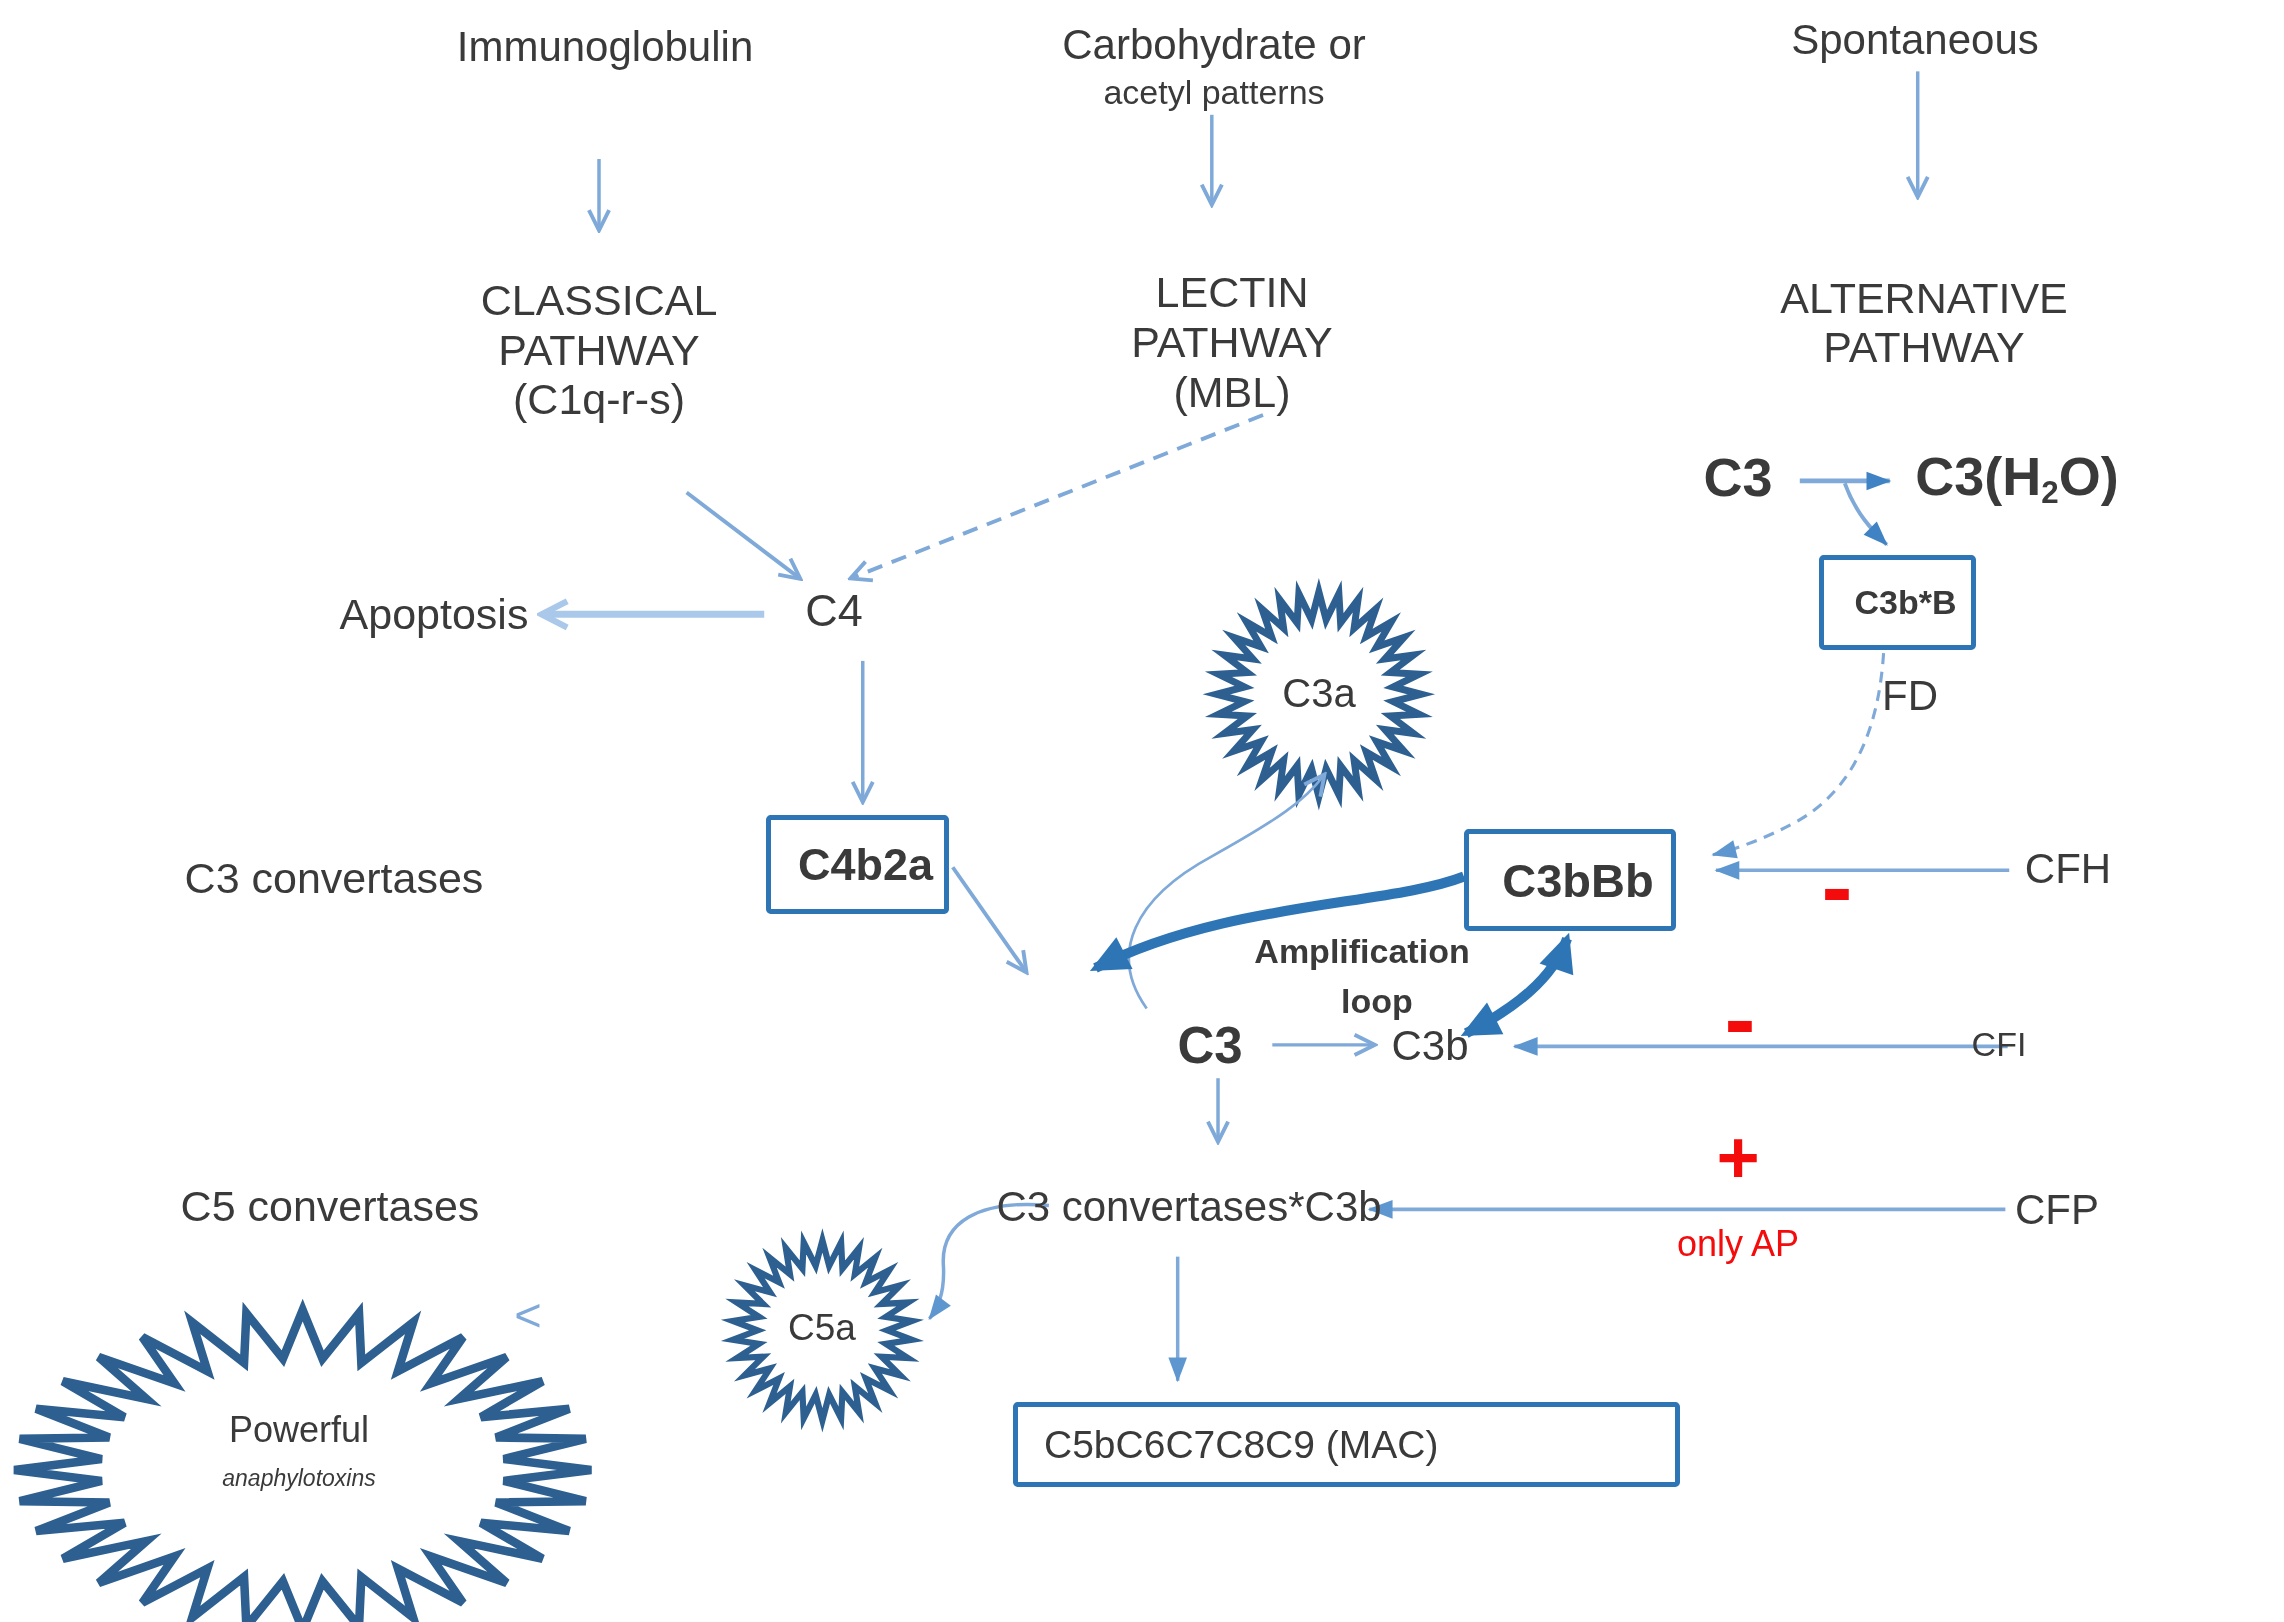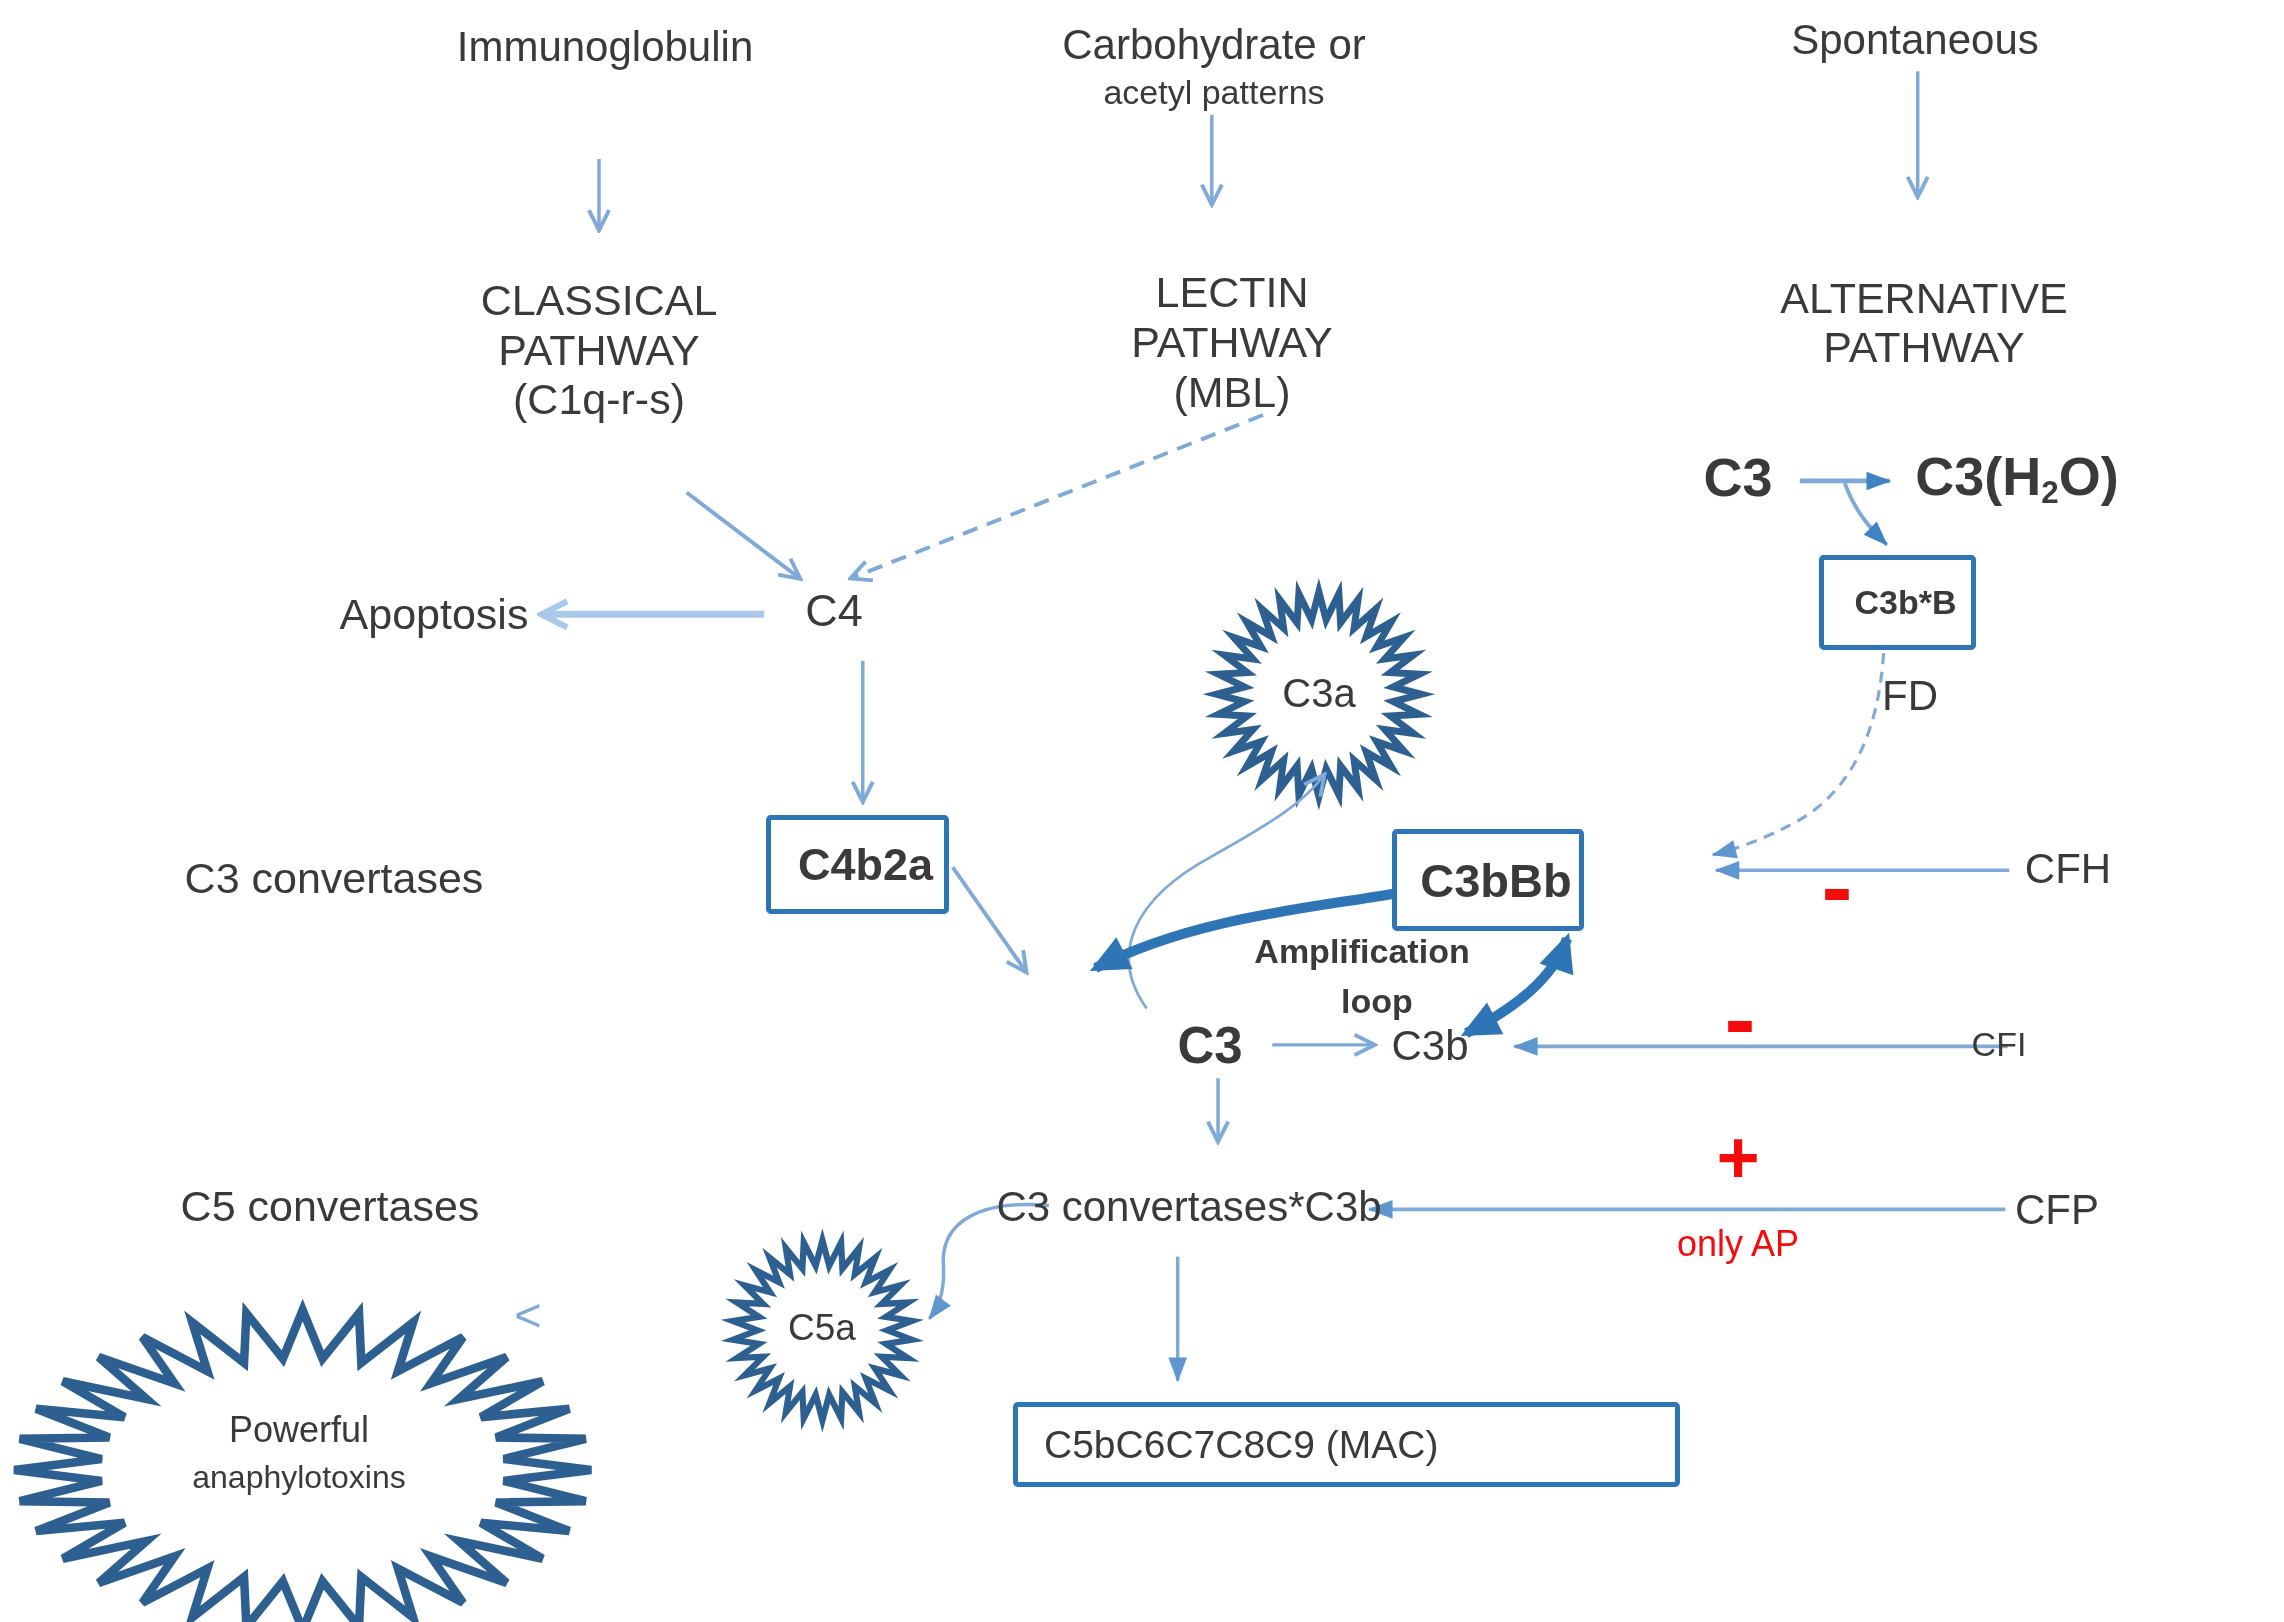--- a/index.html
+++ b/index.html
@@ -94,21 +94,21 @@
     <path d="M1518 1620 L1518 1780" stroke="#7fa9d8" stroke-width="4.5" fill="none" marker-end="url(#tLight)"></path>
     <path d="M1352 1554 C1262 1546 1212 1576 1216 1632 C1218 1670 1207 1688 1198 1700" stroke="#7fa9d8" stroke-width="4.5" fill="none" marker-end="url(#tLight)"></path>
   </svg>
 
   <div class="box" style="left:1819px;top:555px;width:157px;height:95px;">
     <span class="bl semi" style="font-size:34px;">C3b*B</span>
   </div>
   <div class="box" style="left:766px;top:815px;width:183px;height:99px;">
     <span class="bl bold" style="font-size:45px;">C4b2a</span>
   </div>
-  <div class="box" style="left:1392px;top:829px;width:192px;height:102px;">
+  <div class="box" style="left:1464px;top:829px;width:212px;height:102px;">
     <span class="bl bold" style="font-size:47px;">C3bBb</span>
   </div>
   <div class="box mac" style="left:1013px;top:1402px;width:667px;height:85px;">
     <span class="bl" style="font-size:39px;">C5bC6C7C8C9 (MAC)</span>
   </div>
 
   <div class="lbl" style="left:605px;top:47px;font-size:42px;">Immunoglobulin</div>
   <div class="lbl" style="left:1214px;top:45px;font-size:42px;">Carbohydrate or</div>
   <div class="lbl" style="left:1214px;top:93px;font-size:34px;">acetyl patterns</div>
   <div class="lbl" style="left:1915px;top:40px;font-size:42px;">Spontaneous</div>
@@ -141,17 +141,17 @@
   <div class="lbl" style="left:1999px;top:1045px;font-size:34px;">CFI</div>
   <div class="lbl red bold" style="left:1740px;top:1020px;font-size:93px;">-</div>
   <div class="lbl" style="left:2057px;top:1210px;font-size:42px;">CFP</div>
   <div class="lbl red bold" style="left:1738px;top:1158px;font-size:74px;">+</div>
   <div class="lbl red" style="left:1738px;top:1244px;font-size:36px;">only AP</div>
 
   <div class="lbl" style="left:330px;top:1207px;font-size:43px;">C5 convertases</div>
   <div class="lbl" style="left:1189px;top:1207px;font-size:42px;">C3 convertases*C3b</div>
   <div class="lbl" style="left:822px;top:1328px;font-size:37px;">C5a</div>
   <div class="lbl" style="left:299px;top:1430px;font-size:36px;">Powerful</div>
-  <div class="lbl" style="left:299px;top:1478px;font-size:32px;">anaphylotoxins</div>
+  <div class="lbl" style="left:299px;top:1478px;font-size:23px;font-style:italic;">anaphylotoxins</div>
   <div class="lbl blue" style="left:528px;top:1315px;font-size:47px;">&lt;</div>
 
 </div>
 
 
 </body></html>

